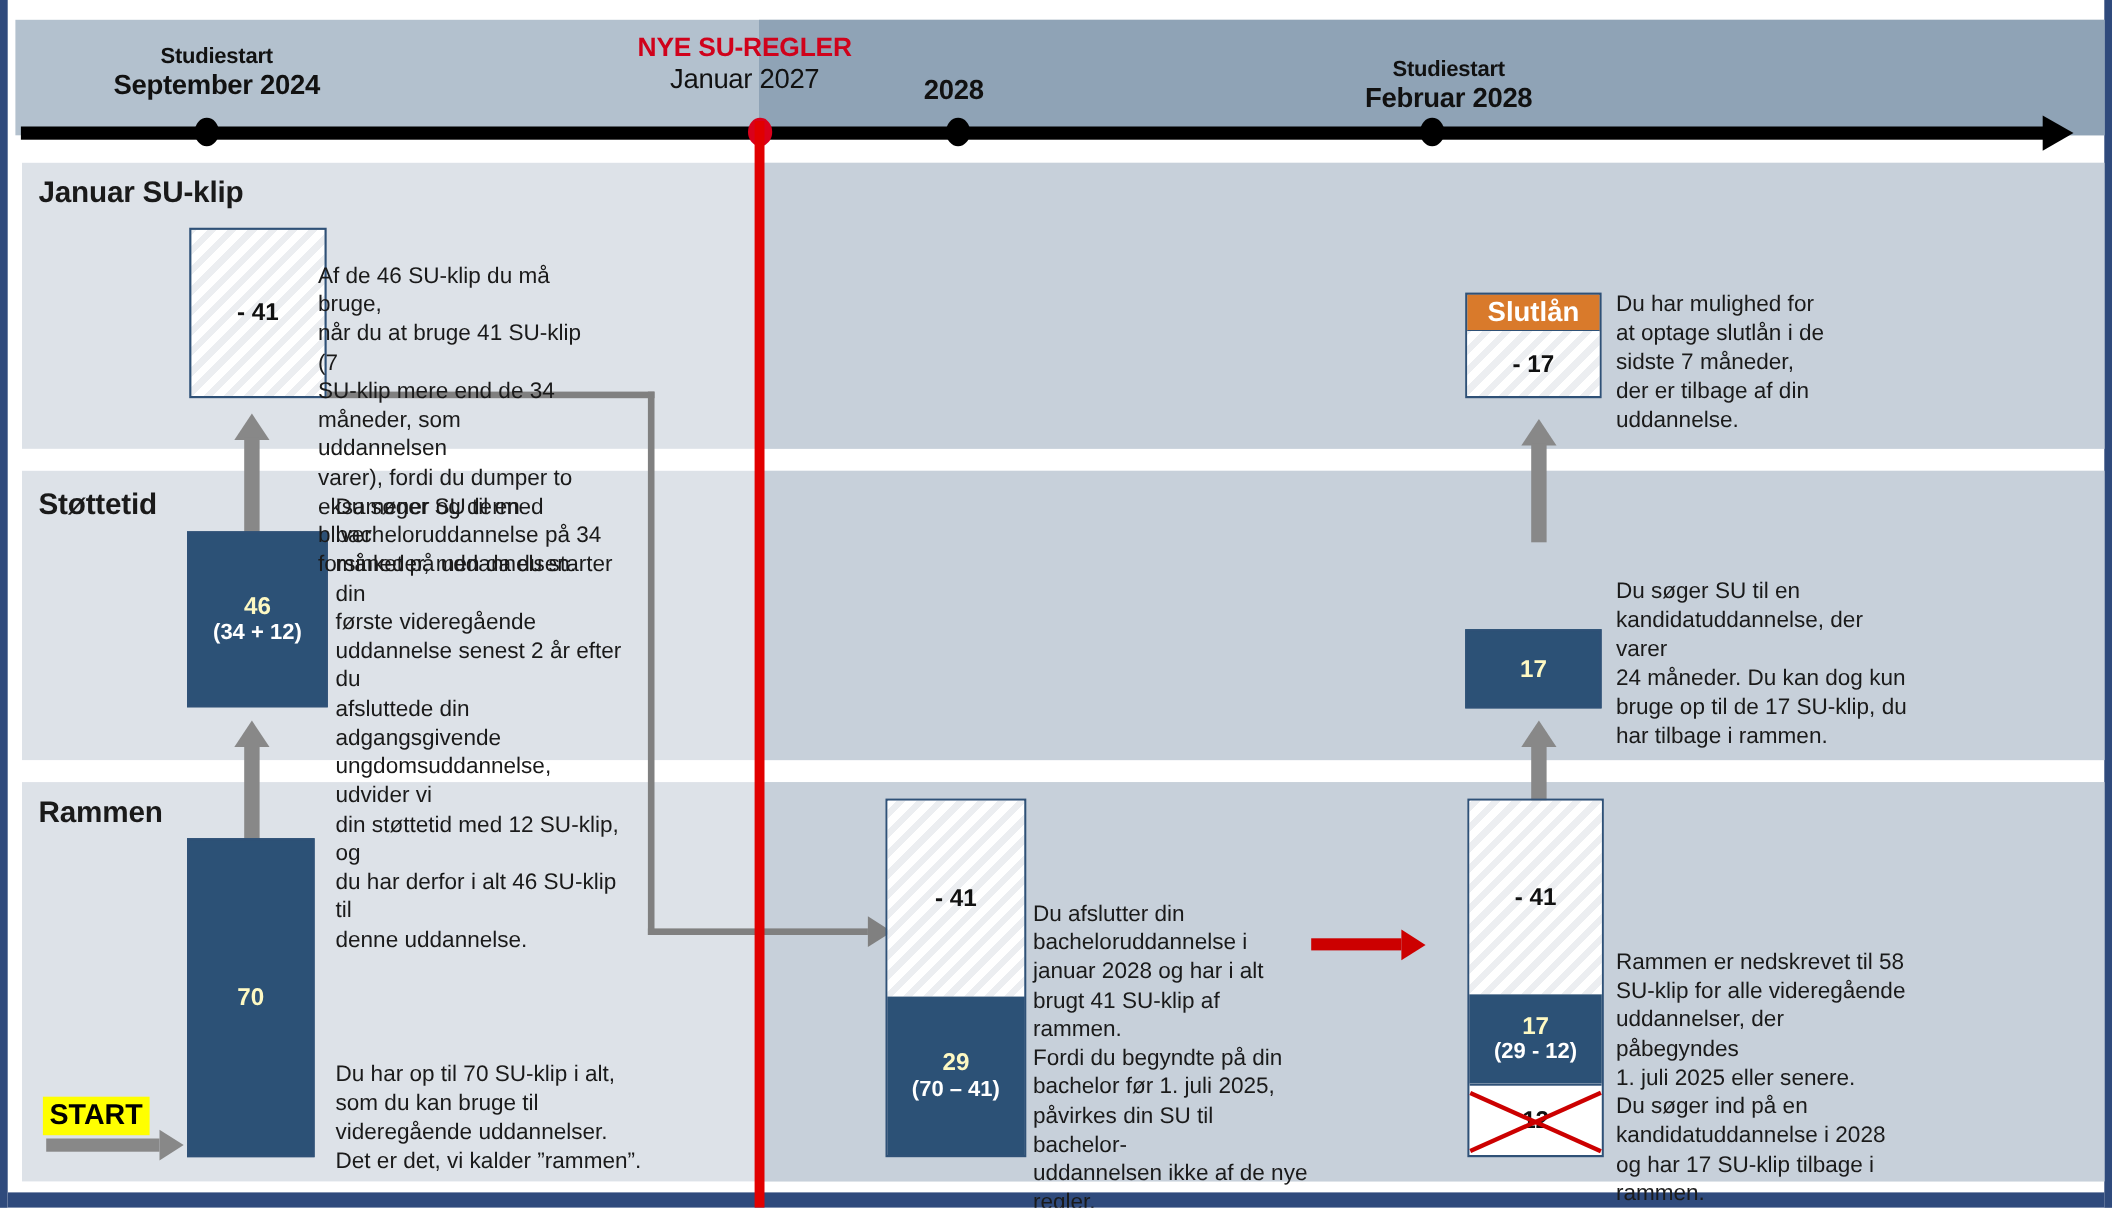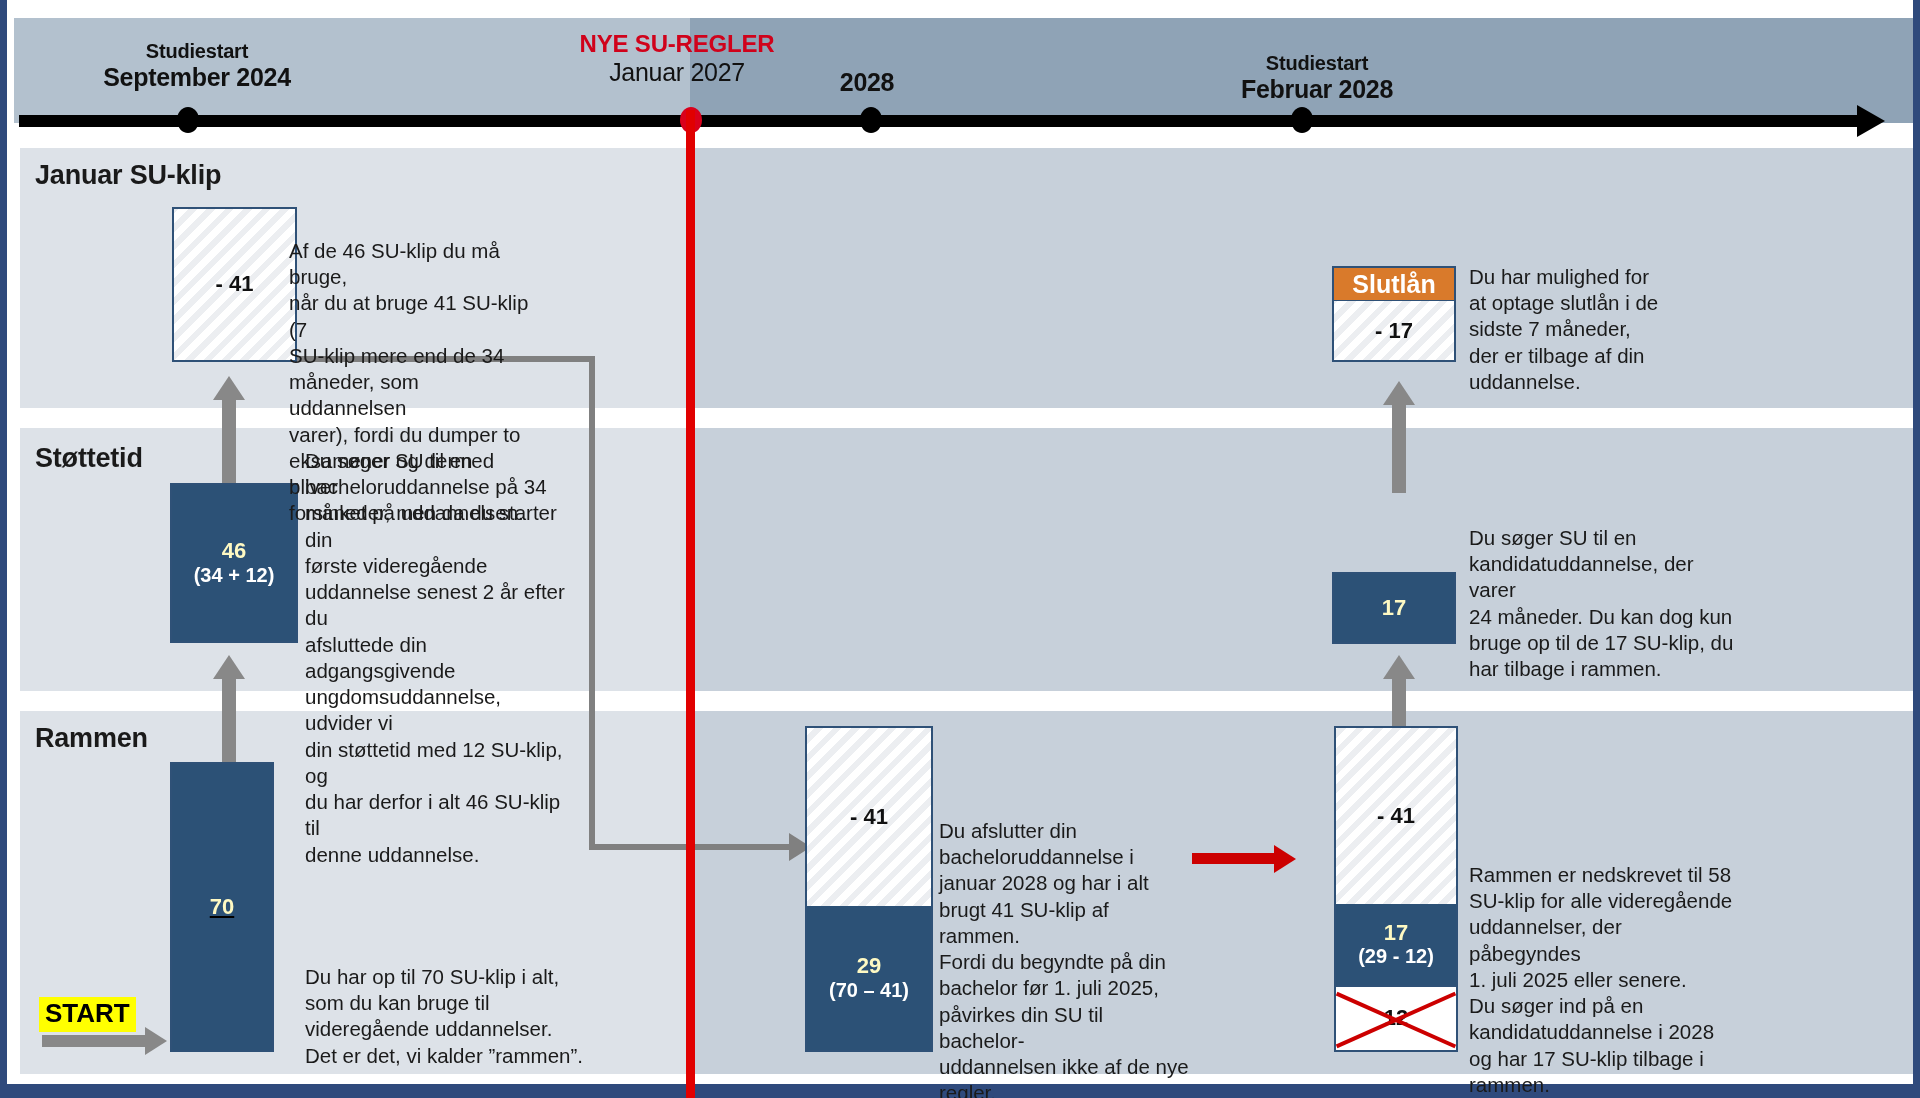--- a/index.html
+++ b/index.html
@@ -373,21 +373,21 @@
 ungdomsuddannelse, udvider vi
 din støttetid med 12 SU-klip, og
 du har derfor i alt 46 SU-klip til
 denne uddannelse.</div>
 
   <div class="up-arrow" style="left:206px; top:655px; height:110px;">
     <div class="head"></div>
     <div class="shaft" style="height:90px;"></div>
   </div>
 
-  <div class="box solid" style="left:163px; top:762px; width:104px; height:290px;text-decoration:underline;">
+  <div class="box solid" style="left:163px; top:762px; width:116px; height:290px;">
     <div class="box-num light">70</div>
   </div>
   <div class="note" style="left:298px; top:964px; width:290px;">Du har op til 70 SU-klip i alt,
 som du kan bruge til
 videregående uddannelser.
 Det er det, vi kalder ”rammen”.</div>
 
   <div id="start-badge" style="left:32px; top:997px;">START</div>
   <div class="right-arrow" style="left:35px; top:1027px; width:125px;">
     <div class="shaft" style="width:103px;"></div>

